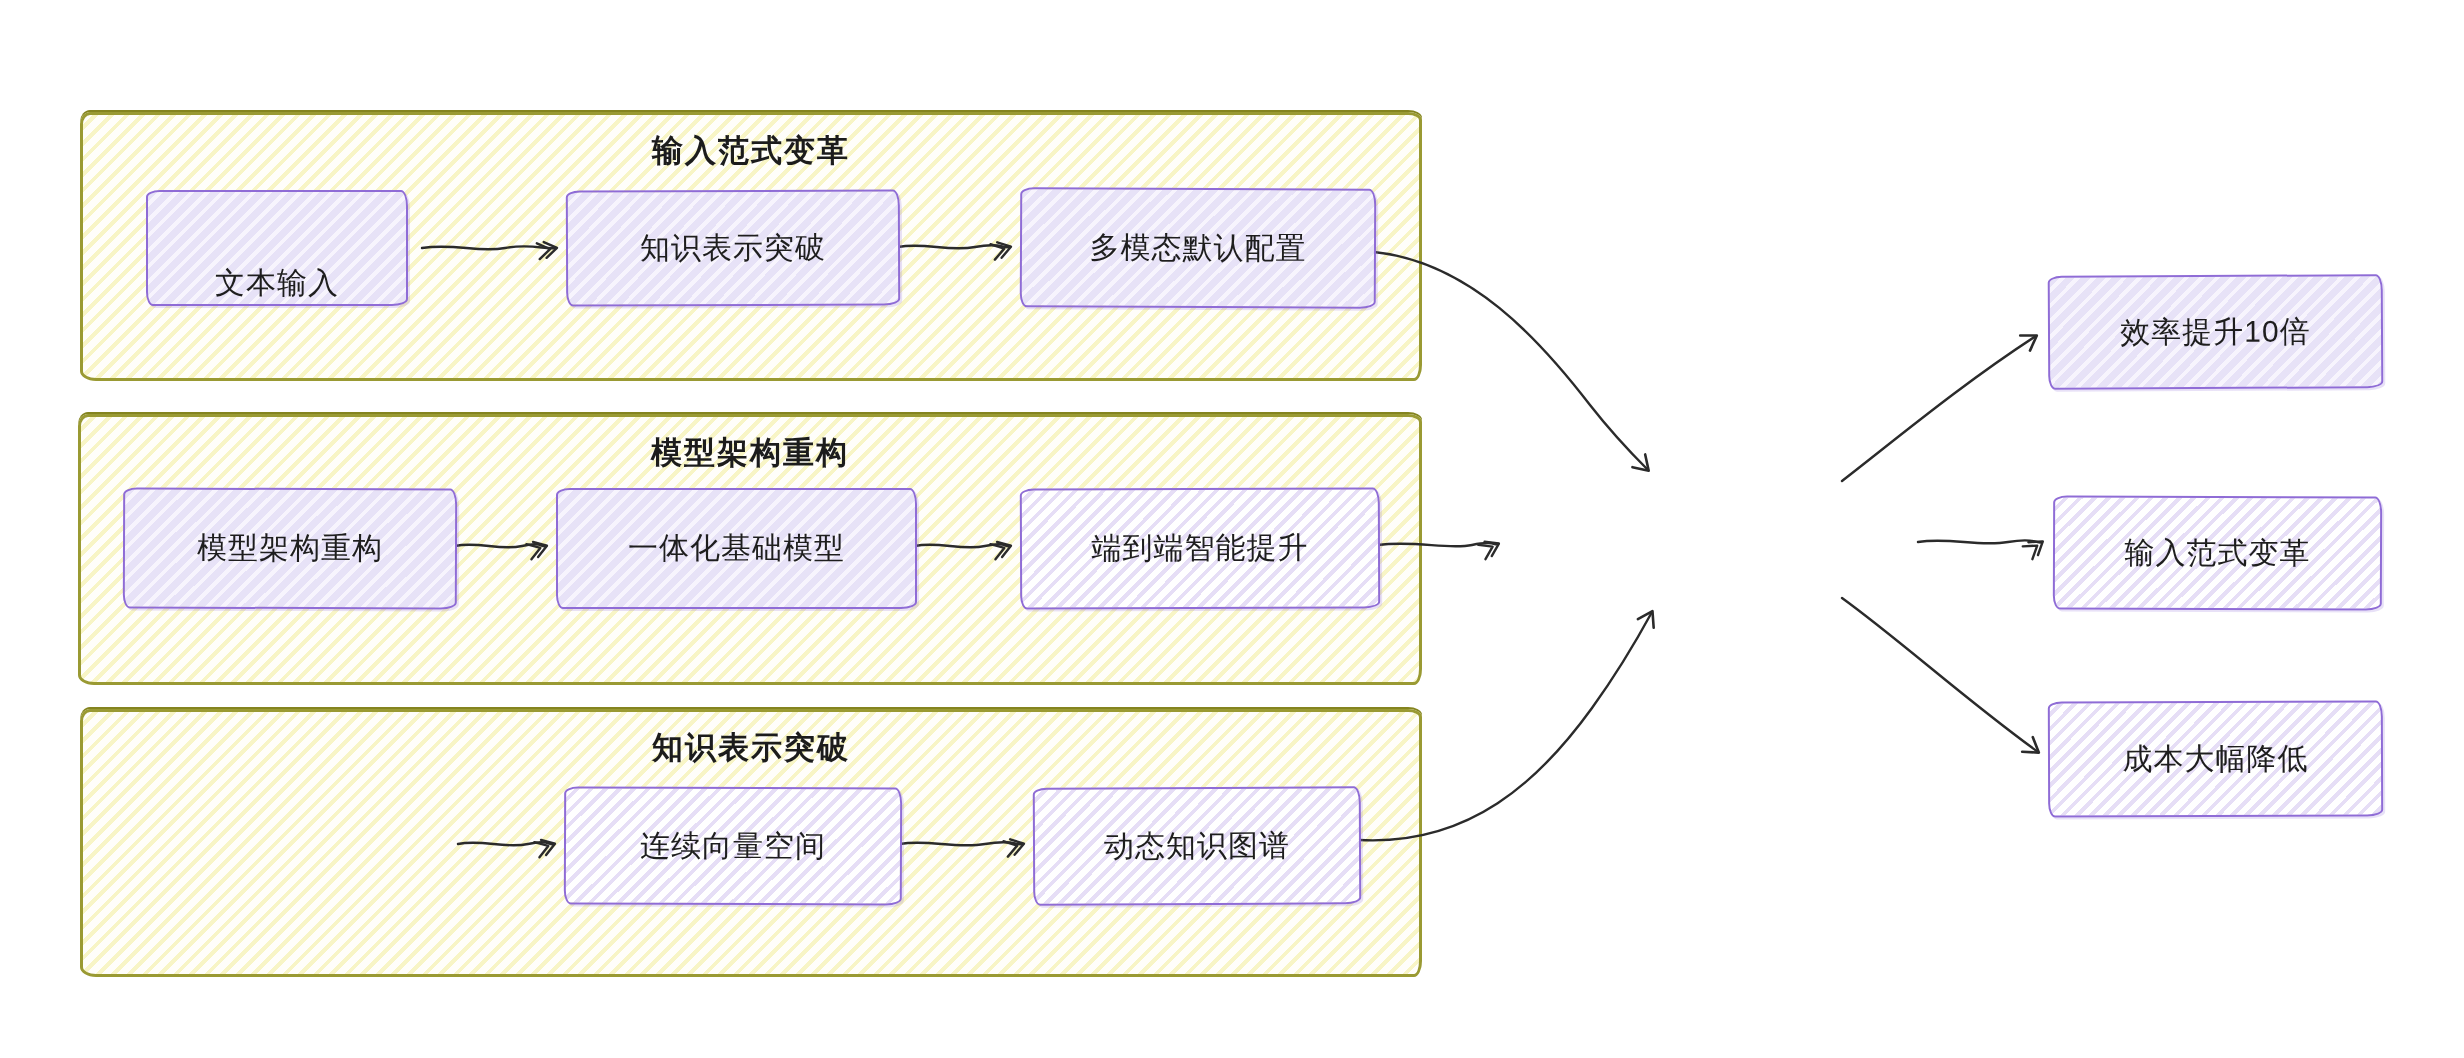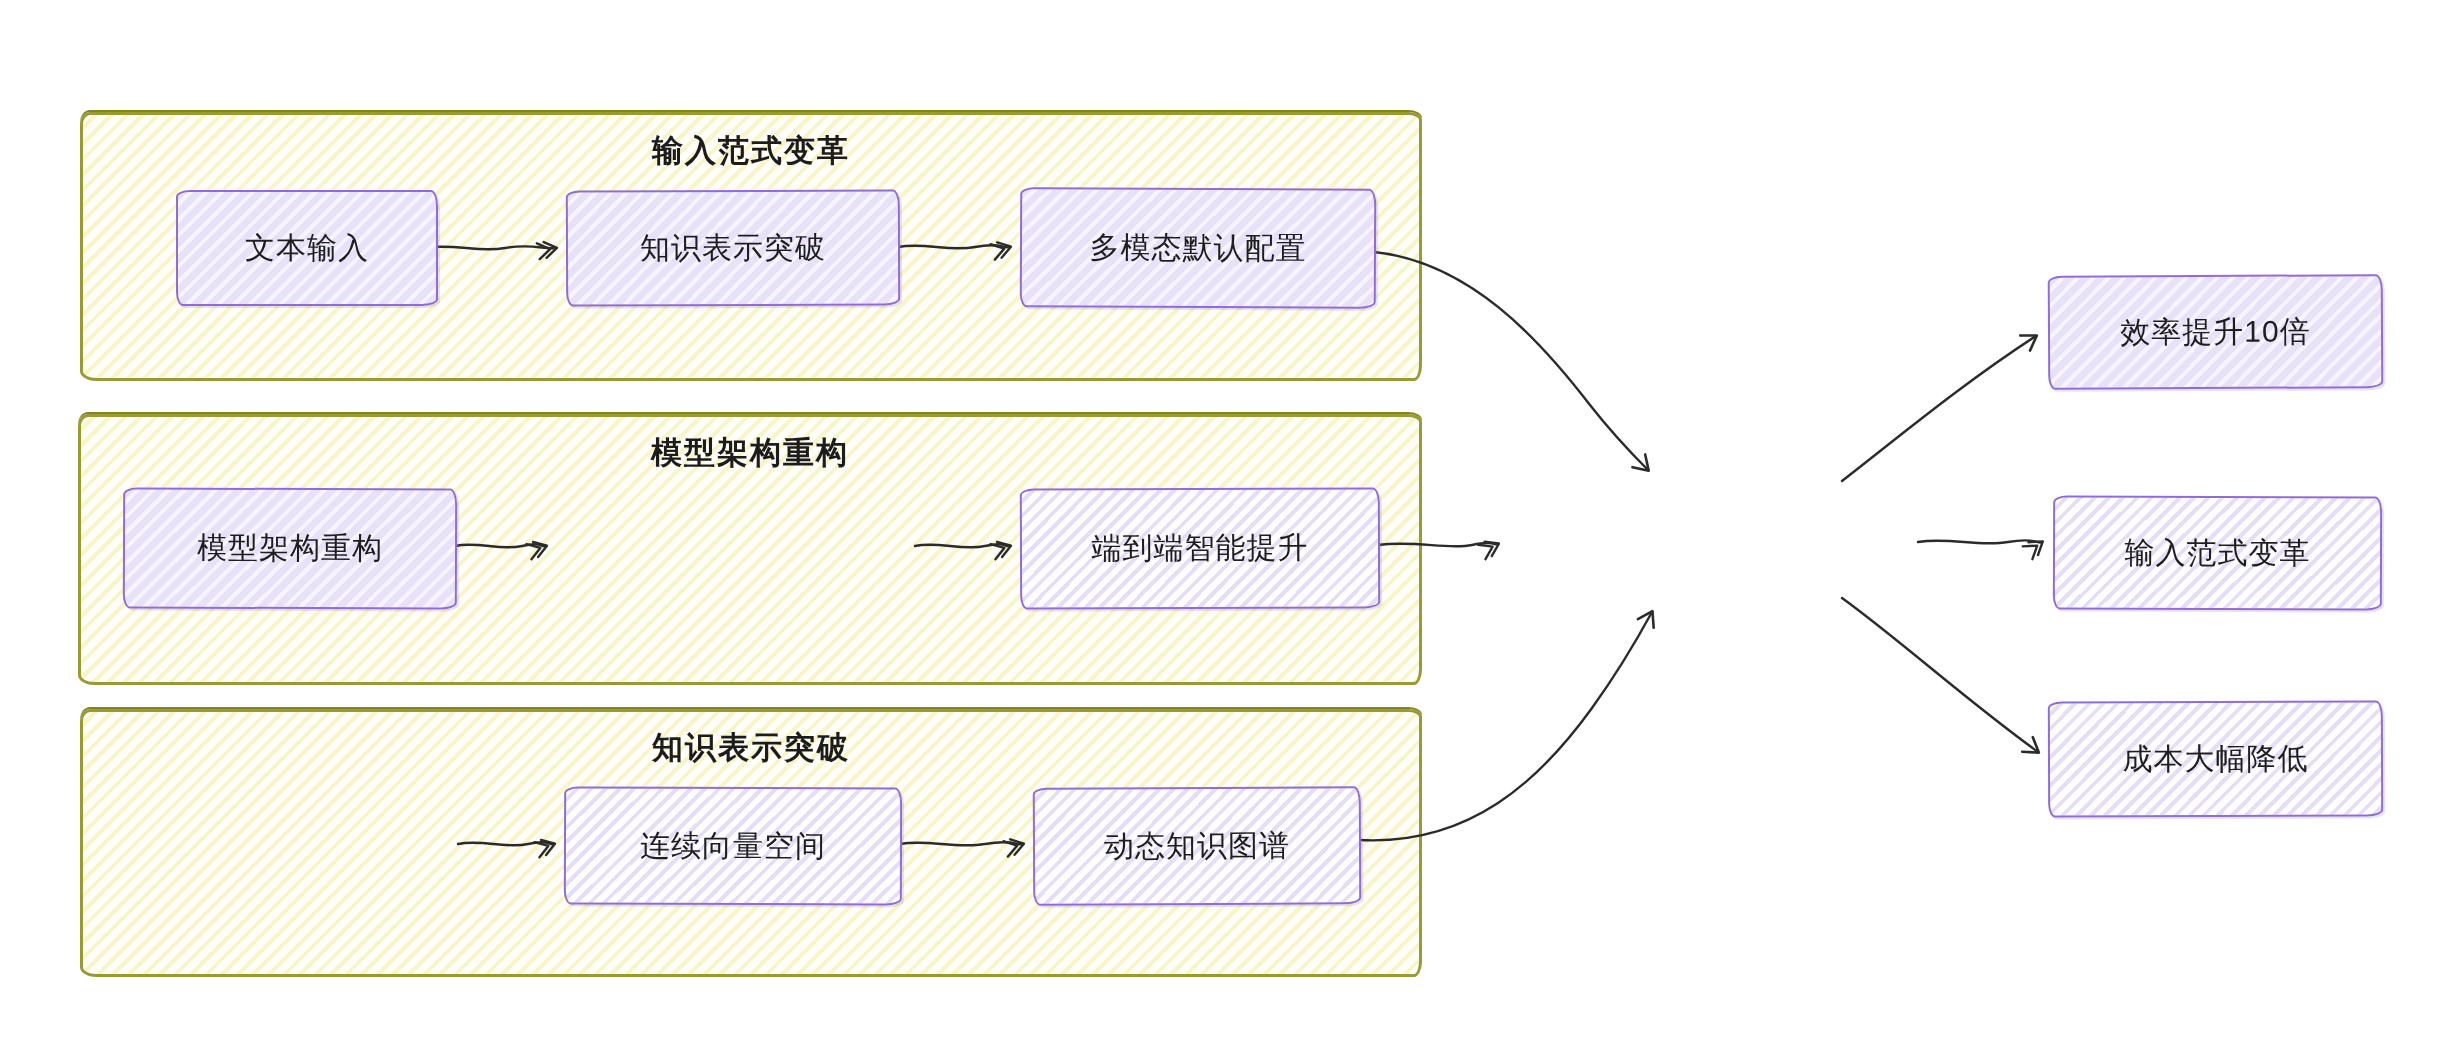--- a/index.html
+++ b/index.html
@@ -31,21 +31,21 @@
   }
   .hatch-solid{
     background:repeating-linear-gradient(135deg,#e7e2f7 0px,#e7e2f7 7px,#f7f4fd 7px,#f7f4fd 11px);
   }
   .hatch-light{
     background:repeating-linear-gradient(135deg,#ffffff 0px,#ffffff 6px,#e6def6 6px,#e6def6 10px);
   }
   .node.center-node{font-size:32px;font-weight:500;}
 
   
-  #n-text-input{left:176px;top:190px;width:258px;height:112px;}
+  #n-text-input{left:146px;top:190px;width:258px;height:112px;align-items:flex-end;}
   #n-vision{left:566px;top:190px;width:330px;height:112px;transform:rotate(-0.2deg);}
   #n-multimodal{left:1020px;top:188px;width:352px;height:116px;transform:rotate(0.25deg);}
   #n-stacking{left:123px;top:488px;width:330px;height:117px;transform:rotate(0.2deg);}
   #n-unified{left:556px;top:488px;width:357px;height:117px;}
   #n-e2e{left:1020px;top:488px;width:356px;height:117px;transform:rotate(-0.2deg);}
   #n-discrete{left:137px;top:787px;width:319px;height:114px;}
   #n-vector{left:564px;top:787px;width:334px;height:114px;transform:rotate(0.2deg);}
   #n-kg{left:1033px;top:787px;width:324px;height:114px;transform:rotate(-0.25deg);}
   #n-center{left:1508px;top:482px;width:408px;height:114px;}
   #n-eff{left:2048px;top:275px;width:331px;height:110px;transform:rotate(-0.3deg);}
@@ -105,20 +105,23 @@
   <div class="node hatch-solid" id="n-vision">
     <span>知识表示突破</span>
   </div>
   <div class="node hatch-solid" id="n-multimodal">
     <span>多模态默认配置</span>
   </div>
 
   <div class="node hatch-solid" id="n-stacking">
     <span>模型架构重构</span>
   </div>
+  <div class="node hatch-solid" id="n-unified">
+    <span>一体化基础模型</span>
+  </div>
   <div class="node hatch-light" id="n-e2e">
     <span>端到端智能提升</span>
   </div>
 
   <div class="node hatch-light" id="n-vector">
     <span>连续向量空间</span>
   </div>
   <div class="node hatch-light" id="n-kg">
     <span>动态知识图谱</span>
   </div>

